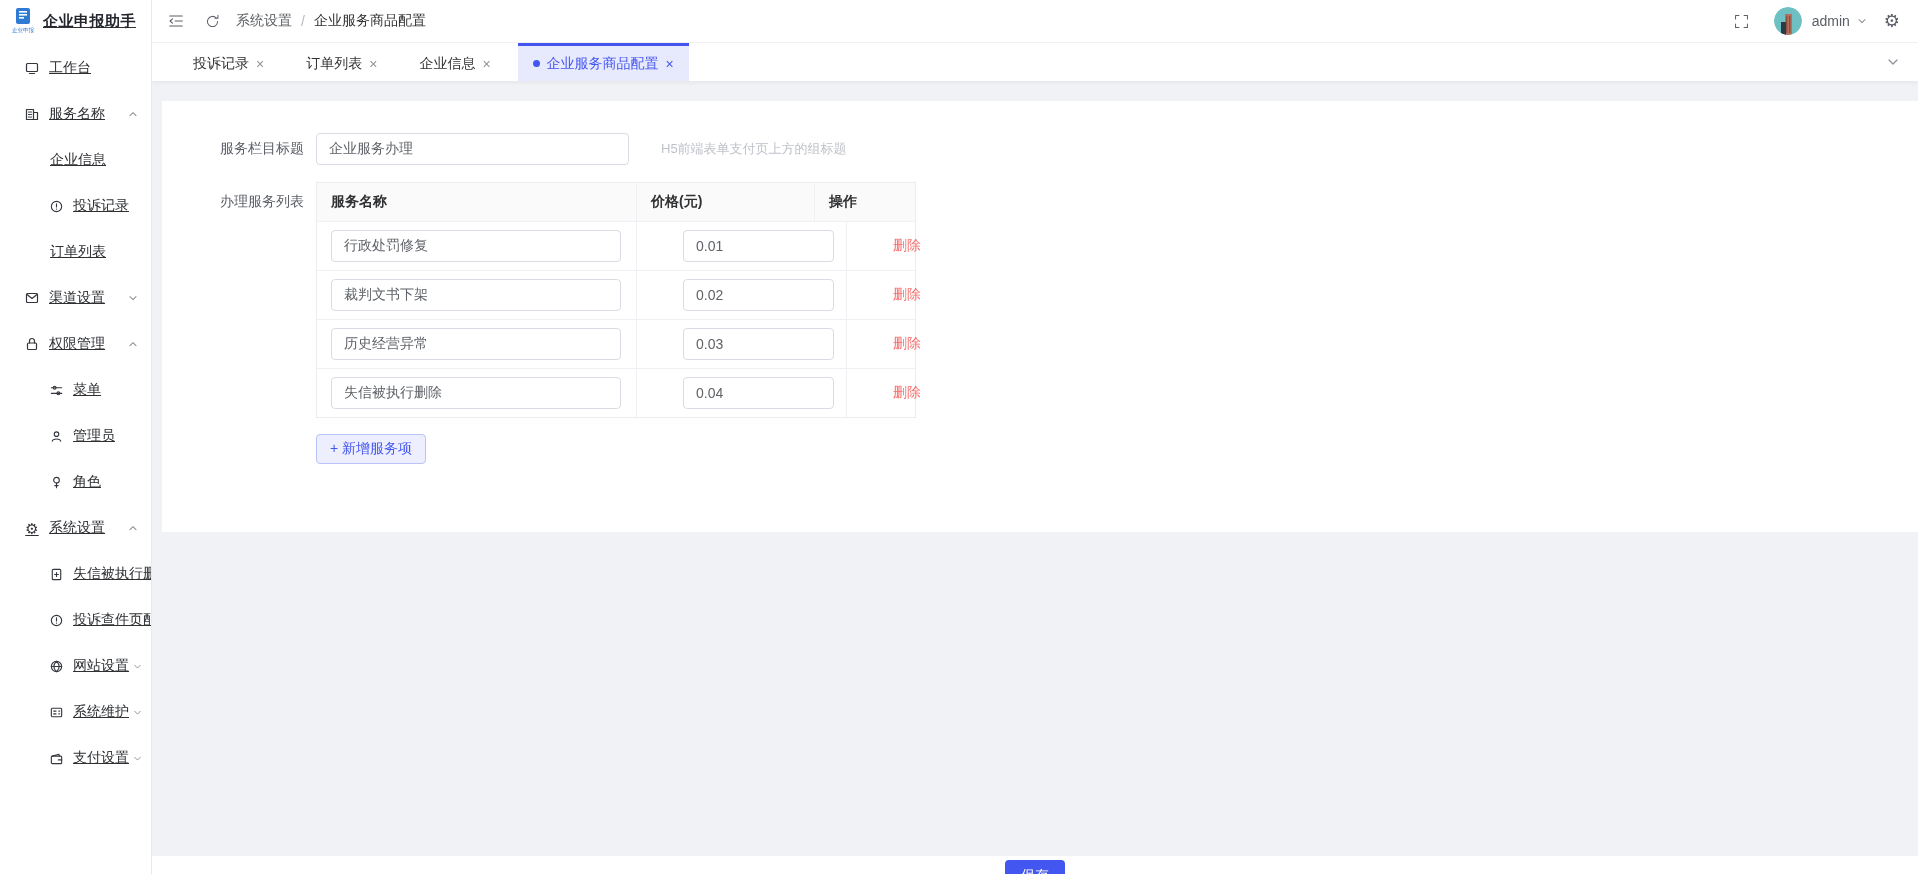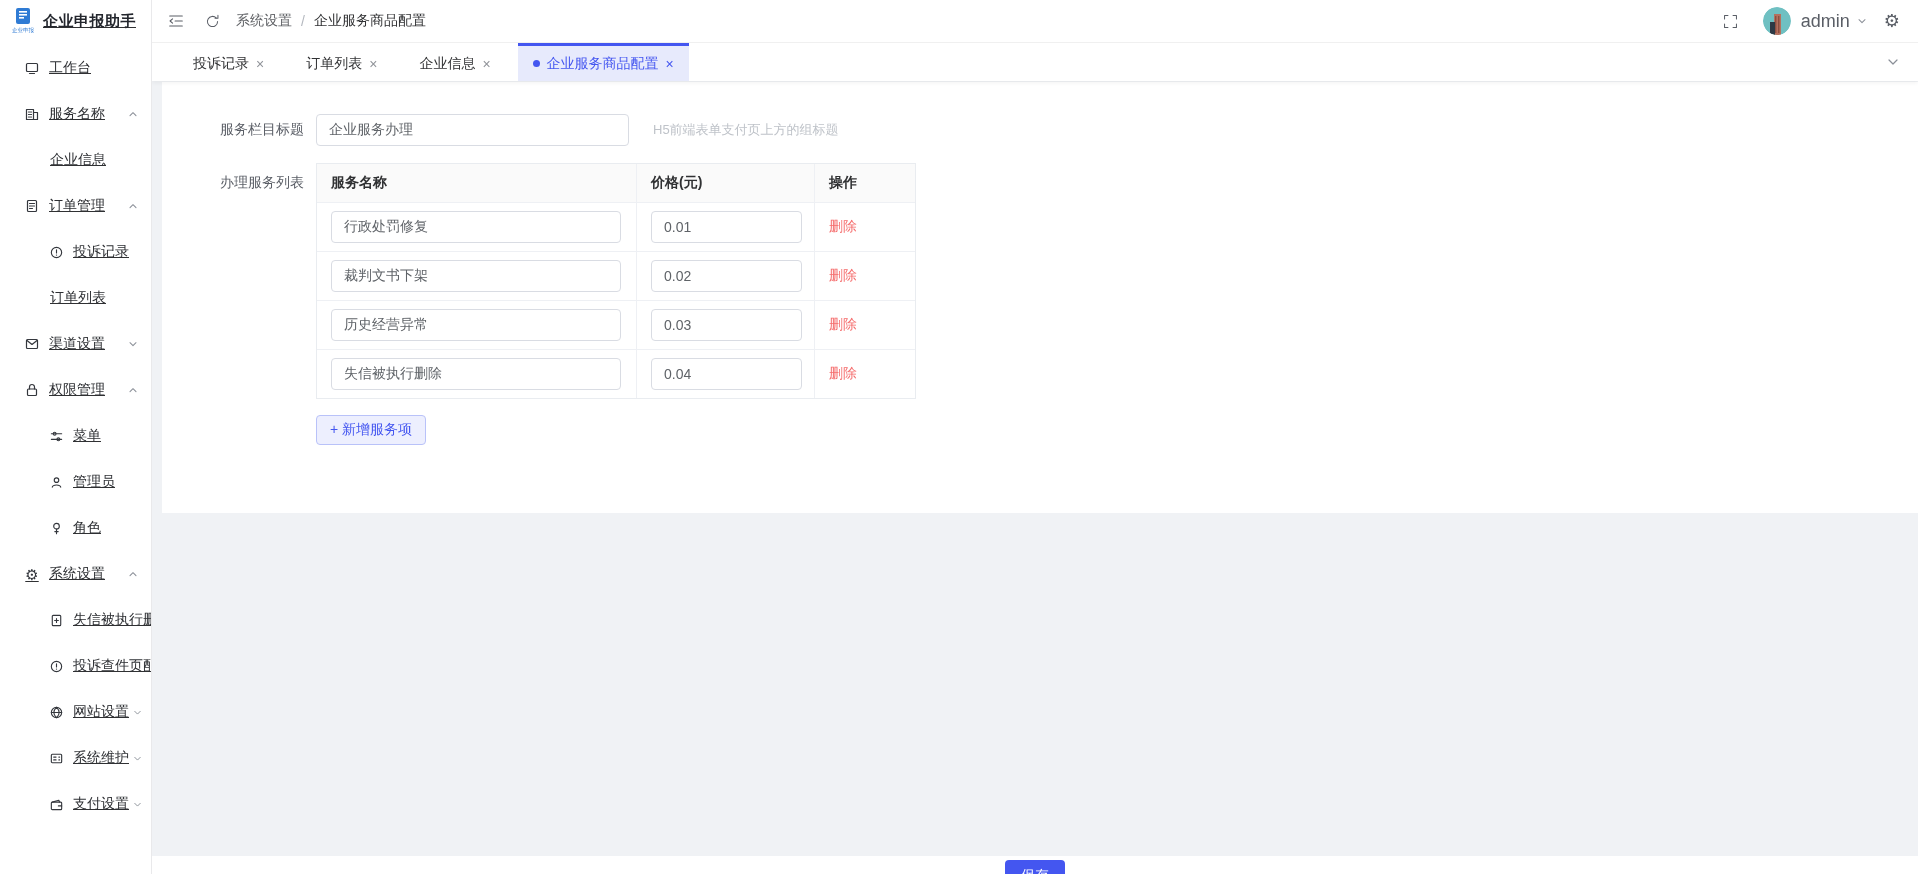--- a/index.html
+++ b/index.html
@@ -24,50 +24,50 @@
   .header { position:absolute; left:152px; top:0; right:0; height:43px; background:#fff; border-bottom:1px solid #f0f0f0; display:flex; align-items:center; z-index:4; }
   .hdr-btn { width:36px; height:42px; display:flex; align-items:center; justify-content:center; cursor:pointer; color:#5a5e66; }
   .hdr-btn svg { stroke:#5a5e66; }
   .breadcrumb { font-size:14px; margin-left:6px; display:flex; align-items:center; }
   .crumb-first { color:#606266; cursor:pointer; }
   .crumb-sep { color:#b4b8bf; margin:0 9px; }
   .crumb-last { color:#303133; }
   .hdr-right { margin-left:auto; display:flex; align-items:center; padding-right:18px; }
   .avatar { width:28px; height:28px; border-radius:50%; overflow:hidden; margin:0 10px 0 14px; cursor:pointer; flex:0 0 28px; }
   .user-wrap { display:flex; align-items:center; gap:6px; cursor:pointer; }
-  .username { font-size:18px; color:#5a5e66; }
+  .username { font-size:14px; color:#5a5e66; }
   .hdr-gear { font-size:18px; color:#5a5e66; margin-left:16px; cursor:pointer; line-height:1; }
 
   
   .tabbar { position:absolute; left:152px; top:43px; right:0; height:38px; background:#fff; box-shadow:0 2px 4px rgba(0,0,0,0.05); display:flex; align-items:stretch; padding-left:26px; z-index:3; }
   .tab { display:flex; align-items:center; padding:0 15px; font-size:14px; color:#303133; cursor:pointer; gap:7px; border-top:3px solid transparent; }
   .tab + .tab { margin-left:12px; }
   .tab .tab-x { color:#909399; font-size:14px; }
   .tab.active { background:#e7eafc; color:#4456f0; border-top:3px solid #4456f0; }
   .tab.active .tab-x { color:#4456f0; }
   .tab-dot { width:7px; height:7px; border-radius:50%; background:#4456f0; display:inline-block; }
   .tab-collapse { margin-left:auto; align-self:center; padding-right:18px; cursor:pointer; display:flex; }
   .tab-collapse svg { stroke:#8a8f98; }
 
   
   .content { position:absolute; left:152px; top:81px; right:0; bottom:0; background:#f0f2f5; }
-  .card { position:absolute; left:10px; top:1px; right:0; height:431px; background:#fff; }
+  .card { position:absolute; left:10px; top:20px; right:0; height:431px; background:#fff; }
   .form { padding:32px 0 0 24px; }
   .form-row { display:flex; align-items:center; }
   .form-row2 { display:flex; align-items:flex-start; margin-top:17px; }
   .form-label { width:130px; text-align:right; font-size:14px; color:#5a5e66; padding-right:12px; flex:0 0 130px; }
   .form-label.tall { line-height:38px; }
   .ipt { height:32px; border:1px solid #d9dce3; border-radius:4px; padding:0 12px; font-size:14px; color:#5f6368; outline:none; background:#fff; font-family:inherit; }
   .ipt-title { width:313px; }
-  .field-hint { margin-left:24px; font-size:13px; color:#bfc3c9; }
+  .field-hint { margin-left:32px; font-size:13px; color:#bfc3c9; }
 
   
   .svc-table { width:600px; border:1px solid #e9ecf0; }
   .t-head { display:grid; grid-template-columns:320px 178px 100px; height:38px; background:#fafafa; align-items:center; font-size:14px; color:#303133; font-weight:700; }
-  .t-row { display:grid; grid-template-columns:320px 178px 100px; height:49px; align-items:center; border-top:1px solid #eef0f4; background:#fff; }
+  .t-row { display:grid; grid-template-columns:320px 178px 100px; height:49px; align-items:center; border-top:1px solid #eef0f4; background:#fff;gap:32px; }
   .t-cell { padding-left:14px; height:100%; display:flex; align-items:center; }
   .t-cell.b1 { border-right:1px solid #eef0f4; }
   .ipt-name { width:290px; }
   .ipt-price { width:151px; }
   .del-link { color:#f56c6c; font-size:14px; cursor:pointer; }
 
   .add-btn { margin:16px 0 0 130px; height:30px; padding:0 13px; background:#edeffe; border:1px solid #b9c2f9; border-radius:4px; color:#4456f0; font-size:14px; display:inline-flex; align-items:center; cursor:pointer; font-family:inherit; }
   .list-hint { margin:13px 0 0 130px; font-size:13px; color:#bfc3c9; }
 
   
@@ -118,34 +118,20 @@
         <svg class="ic" width="12" height="12" viewBox="0 0 14 14">
             <polyline points="3.5,9 7,5.5 10.5,9"></polyline>
           </svg>
       </span>
     </div>
 
     <div class="mi child" style="padding-left:50px;">
       <span>企业信息</span>
     </div>
 
-    <div class="mi">
-      <span class="mi-icon">
-        <svg class="ic" width="16" height="16" viewBox="0 0 16 16">
-            <rect x="3.5" y="2.5" width="9" height="11" rx="1"></rect>
-            <path d="M5.5 5.5h5M5.5 8h5M5.5 10.5h3"></path>
-          </svg>
-      </span>
-      <span>订单管理</span>
-      <span class="caret-right">
-        <svg class="ic" width="12" height="12" viewBox="0 0 14 14">
-            <polyline points="3.5,9 7,5.5 10.5,9"></polyline>
-          </svg>
-      </span>
-    </div>
 
     <div class="mi child">
       <span class="mi-icon">
         <svg class="ic" width="15" height="15" viewBox="0 0 16 16">
             <circle cx="8" cy="8" r="5.5"></circle>
             <path d="M8 5.2v3.2"></path>
             <circle cx="8" cy="10.7" r="0.7" fill="#34373d" stroke="none"></circle>
           </svg>
       </span>
       <span>投诉记录</span>

